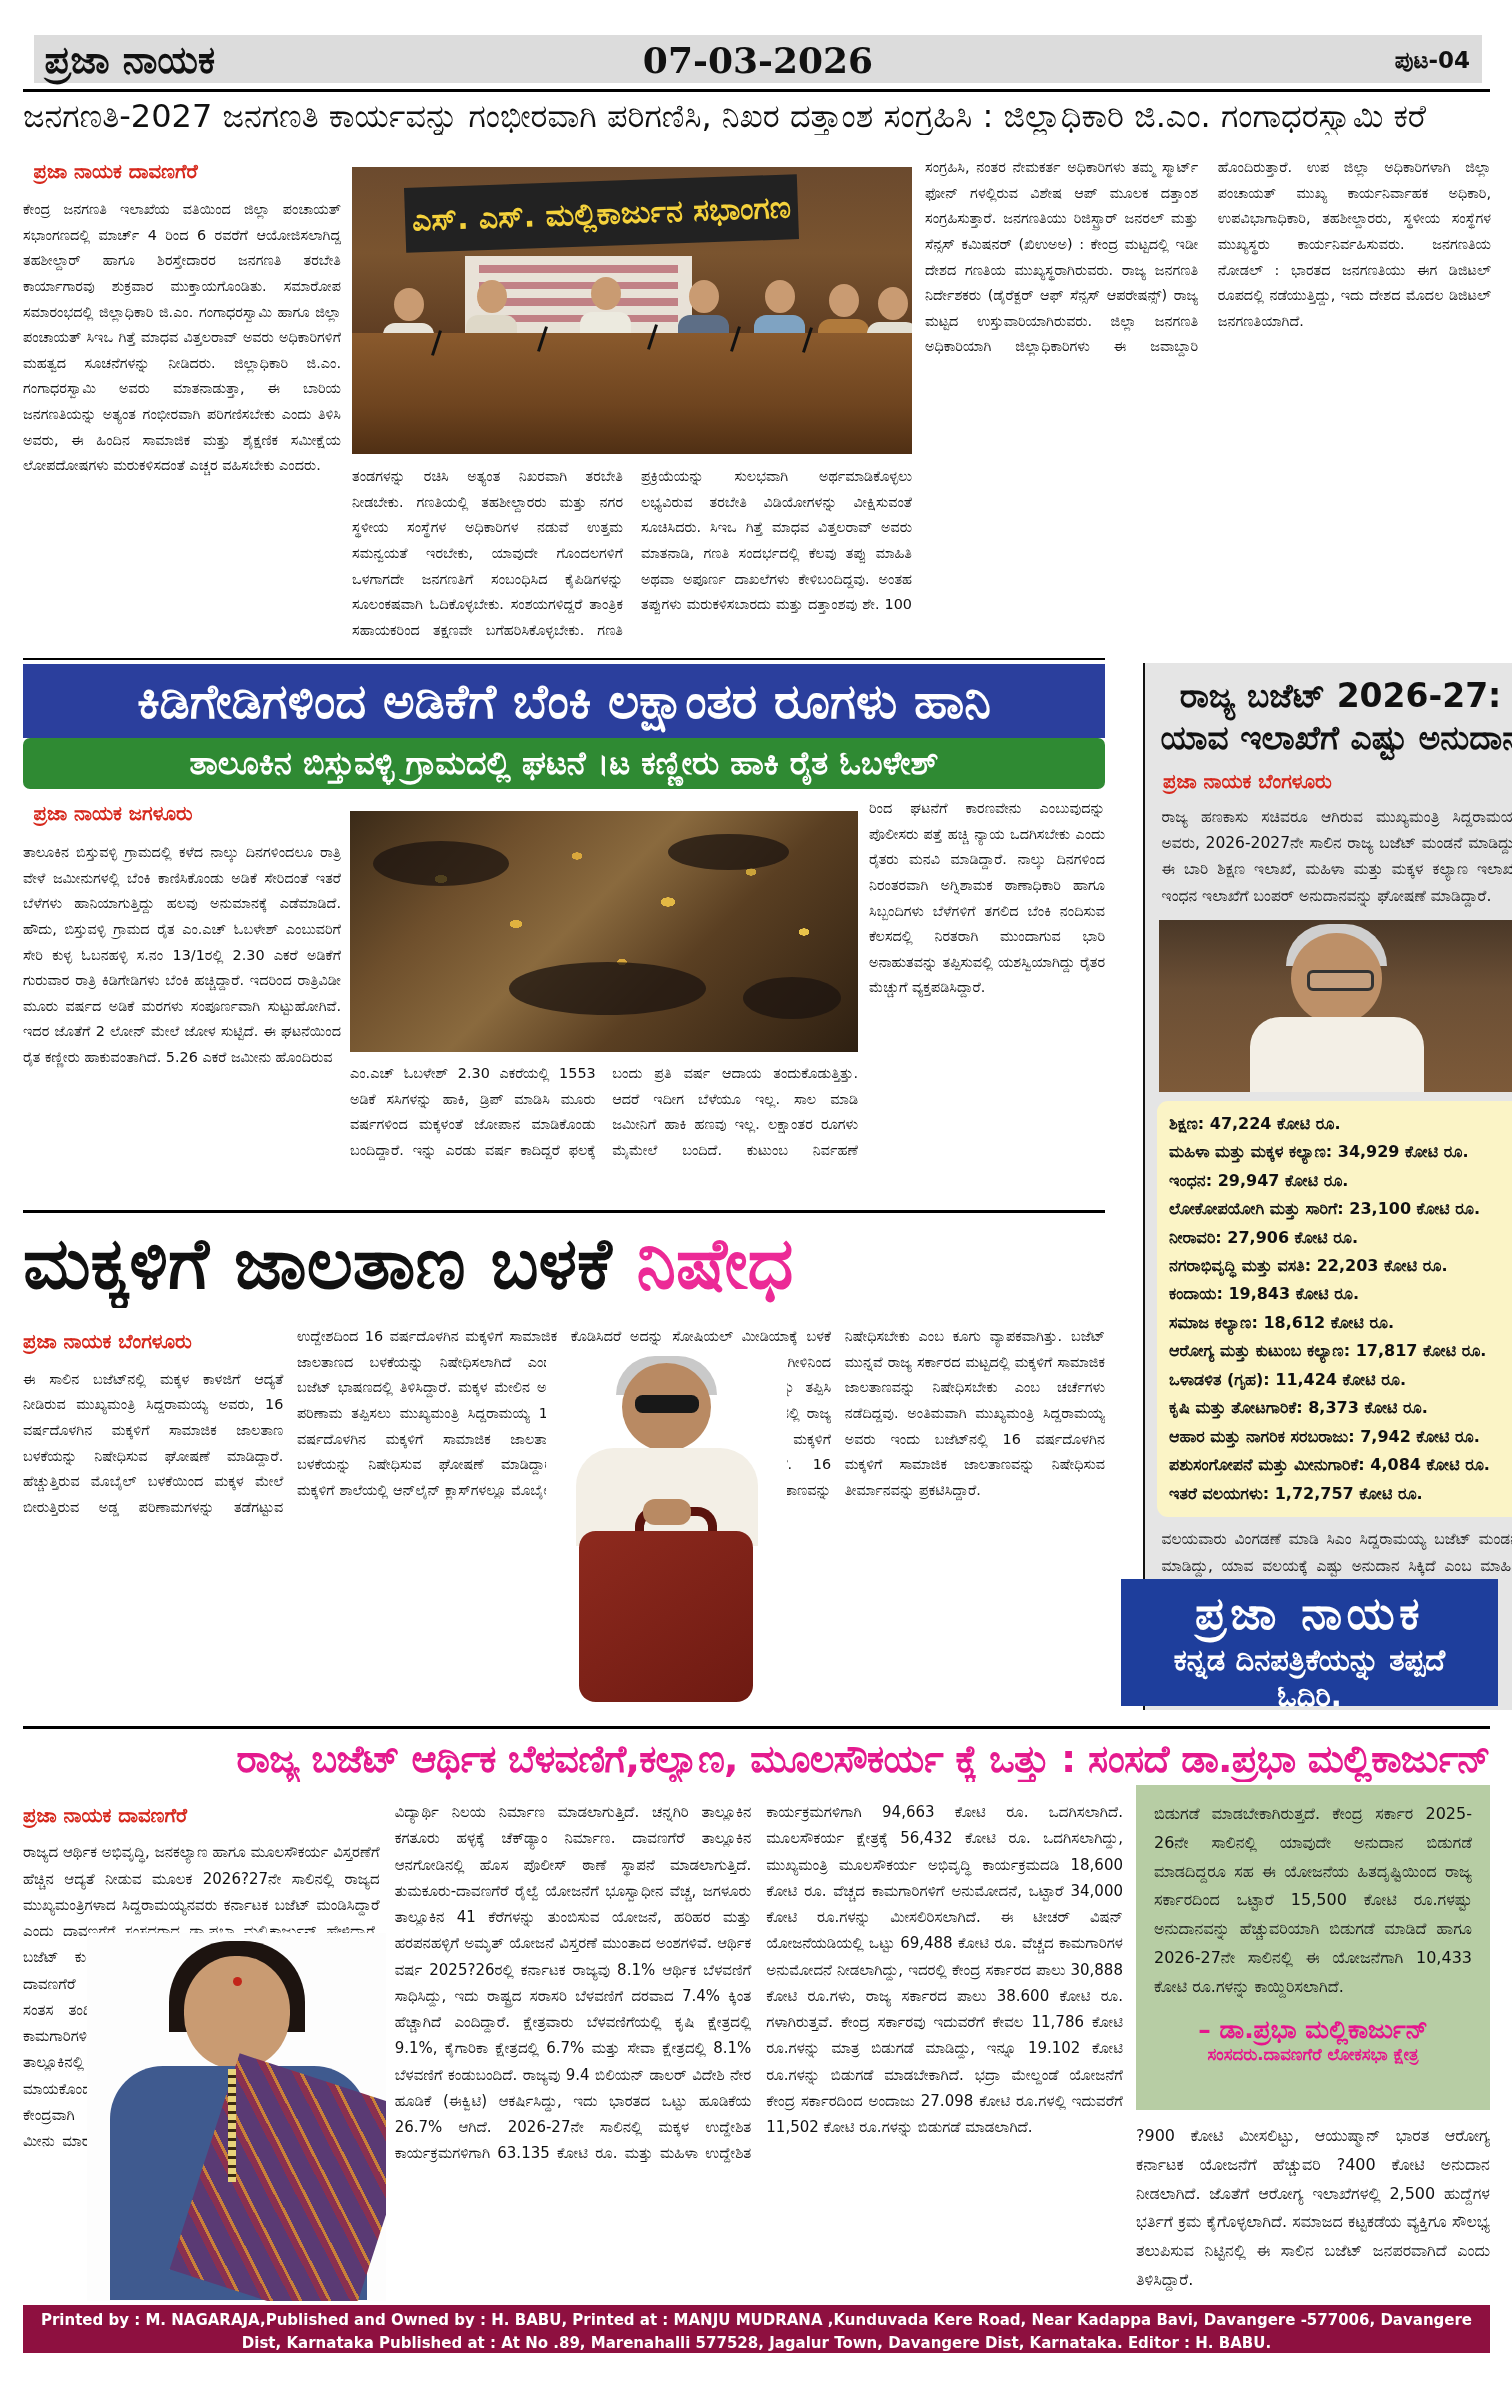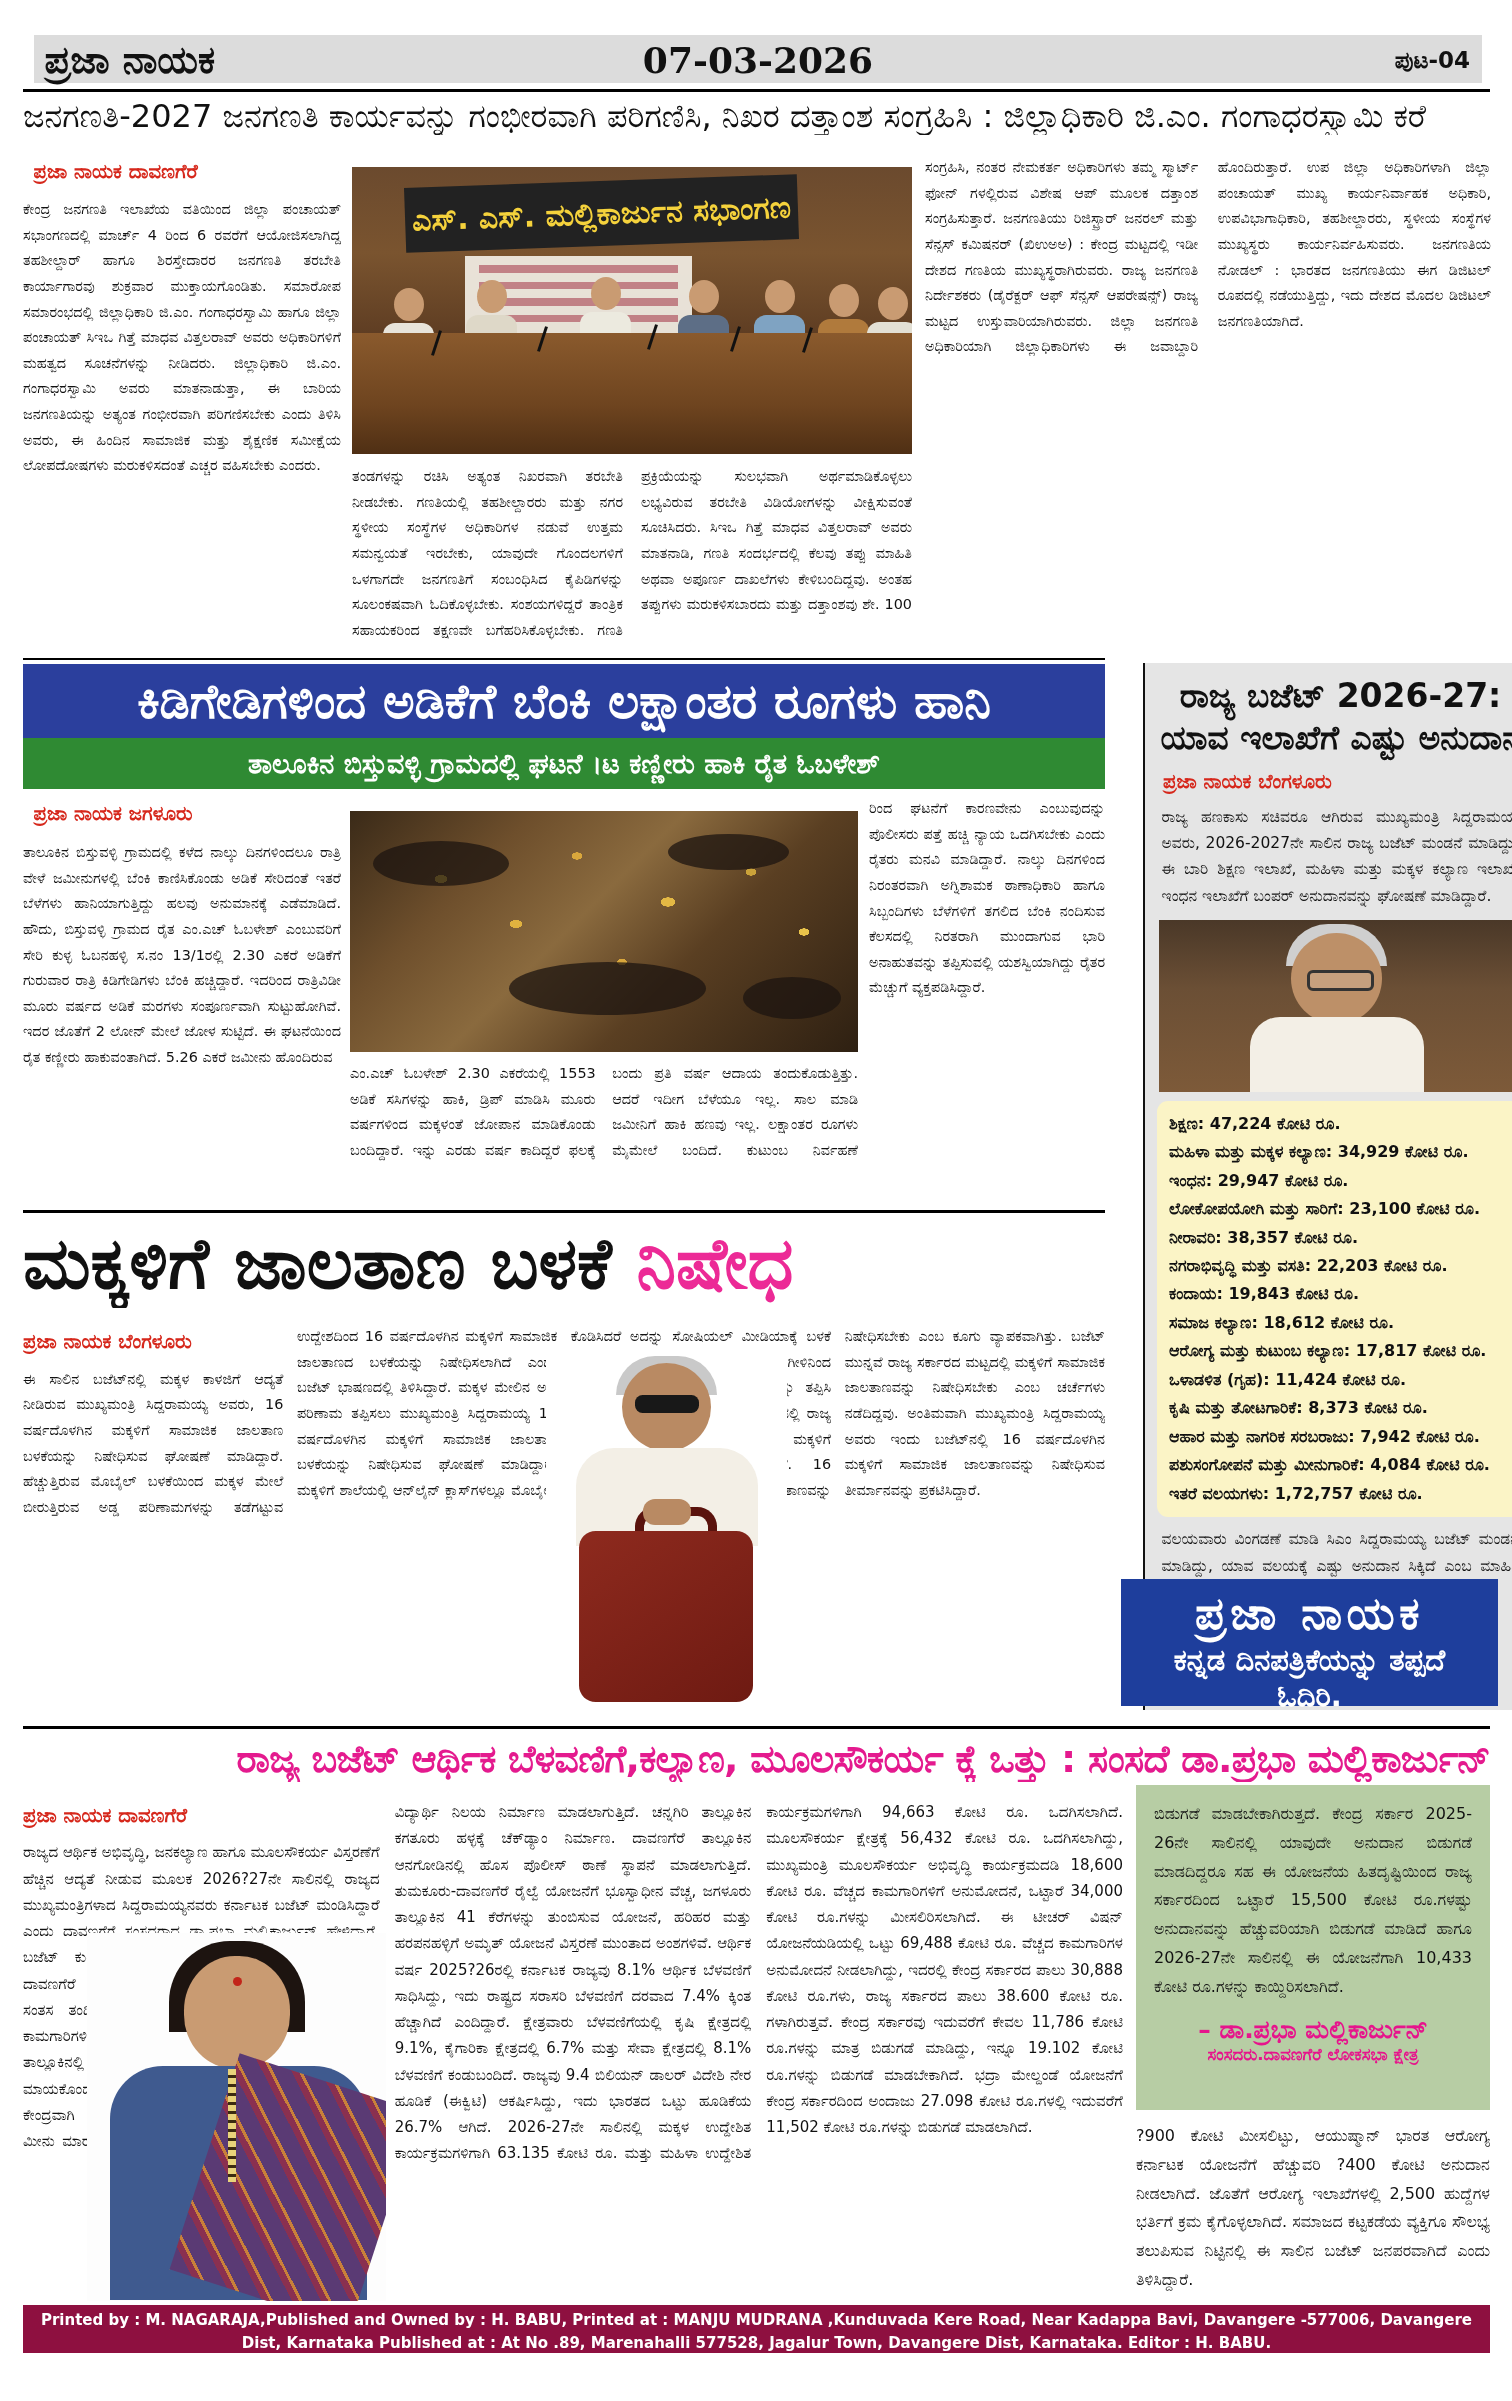--- a/index.html
+++ b/index.html
@@ -32,21 +32,21 @@
   .person .head{width:30px;height:33px;border-radius:50%;background:#c99b72;margin:0 auto;}
   .person .body{width:51px;height:38px;border-radius:12px 12px 0 0;margin:1.5px auto 0;}
   .mic{position:absolute;width:3px;height:26px;background:#111;transform:rotate(18deg);}
   #lead-mid{left:329px;top:309px;width:560px;height:191px;column-count:2;column-gap:18px;overflow:hidden;}
   #lead-right{left:902px;top:0;width:566px;height:499px;column-count:2;column-gap:19.7px;overflow:hidden;}
   
   #rule-2{left:23px;top:658px;width:1082px;height:2.3px;}
   #fire-blue{left:23px;top:664px;width:1082px;height:74px;background:#2b3f9d;color:#fff;
              font-size:48px;font-weight:bold;text-align:center;line-height:74px;white-space:nowrap;overflow:hidden;}
   #fire-green{left:23px;top:738px;width:1082px;height:51px;background:#2f8a33;color:#fff;
-              font-size:27px;font-weight:bold;text-align:center;line-height:51px;white-space:nowrap;overflow:hidden;}
+              font-size:32px;font-weight:bold;text-align:center;line-height:51px;white-space:nowrap;overflow:hidden;border-radius:7px;}
   #fire-body{left:23px;top:796px;width:1082px;height:387px;}
   #fire-byline{left:10.6px;top:6px;}
   #fire-col1{left:0;top:44px;width:318px;height:342px;overflow:hidden;}
   #fire-photo{left:327px;top:15px;width:508px;height:241px;overflow:hidden;
       background:
         radial-gradient(10.6px 6.8px at 91px 68px,#e8c24a 60%,transparent 61%),
         radial-gradient(9px 6px at 227px 45px,#d9a73c 60%,transparent 61%),
         radial-gradient(12px 7.6px at 318px 91px,#e3b844 60%,transparent 61%),
         radial-gradient(9px 6px at 401px 61px,#caa23a 60%,transparent 61%),
         radial-gradient(10.6px 6.8px at 166px 113px,#e0b23f 60%,transparent 61%),
@@ -200,21 +200,21 @@
       <div class="cm-hair"></div>
         <div class="cm-head"></div>
         <div class="cm-glass"></div>
         <div class="cm-shawl"></div>
     </div>
     <div id="b-box">
         <div class="alloc-line">ಶಿಕ್ಷಣ: 47,224 ಕೋಟಿ ರೂ.</div>
         <div class="alloc-line">ಮಹಿಳಾ ಮತ್ತು ಮಕ್ಕಳ ಕಲ್ಯಾಣ: 34,929 ಕೋಟಿ ರೂ.</div>
         <div class="alloc-line">ಇಂಧನ: 29,947 ಕೋಟಿ ರೂ.</div>
         <div class="alloc-line">ಲೋಕೋಪಯೋಗಿ ಮತ್ತು ಸಾರಿಗೆ: 23,100 ಕೋಟಿ ರೂ.</div>
-        <div class="alloc-line">ನೀರಾವರಿ: 38,357 ಕೋಟಿ ರೂ.</div>
+        <div class="alloc-line">ನೀರಾವರಿ: 27,906 ಕೋಟಿ ರೂ.</div>
         <div class="alloc-line">ನಗರಾಭಿವೃದ್ಧಿ ಮತ್ತು ವಸತಿ: 22,203 ಕೋಟಿ ರೂ.</div>
         <div class="alloc-line">ಕಂದಾಯ: 19,843 ಕೋಟಿ ರೂ.</div>
         <div class="alloc-line">ಸಮಾಜ ಕಲ್ಯಾಣ: 18,612 ಕೋಟಿ ರೂ.</div>
         <div class="alloc-line">ಆರೋಗ್ಯ ಮತ್ತು ಕುಟುಂಬ ಕಲ್ಯಾಣ: 17,817 ಕೋಟಿ ರೂ.</div>
         <div class="alloc-line">ಒಳಾಡಳಿತ (ಗೃಹ): 11,424 ಕೋಟಿ ರೂ.</div>
         <div class="alloc-line">ಕೃಷಿ ಮತ್ತು ತೋಟಗಾರಿಕೆ: 8,373 ಕೋಟಿ ರೂ.</div>
         <div class="alloc-line">ಆಹಾರ ಮತ್ತು ನಾಗರಿಕ ಸರಬರಾಜು: 7,942 ಕೋಟಿ ರೂ.</div>
         <div class="alloc-line">ಪಶುಸಂಗೋಪನೆ ಮತ್ತು ಮೀನುಗಾರಿಕೆ: 4,084 ಕೋಟಿ ರೂ.</div>
         <div class="alloc-line">ಇತರೆ ವಲಯಗಳು: 1,72,757 ಕೋಟಿ ರೂ.</div>
       </div>

